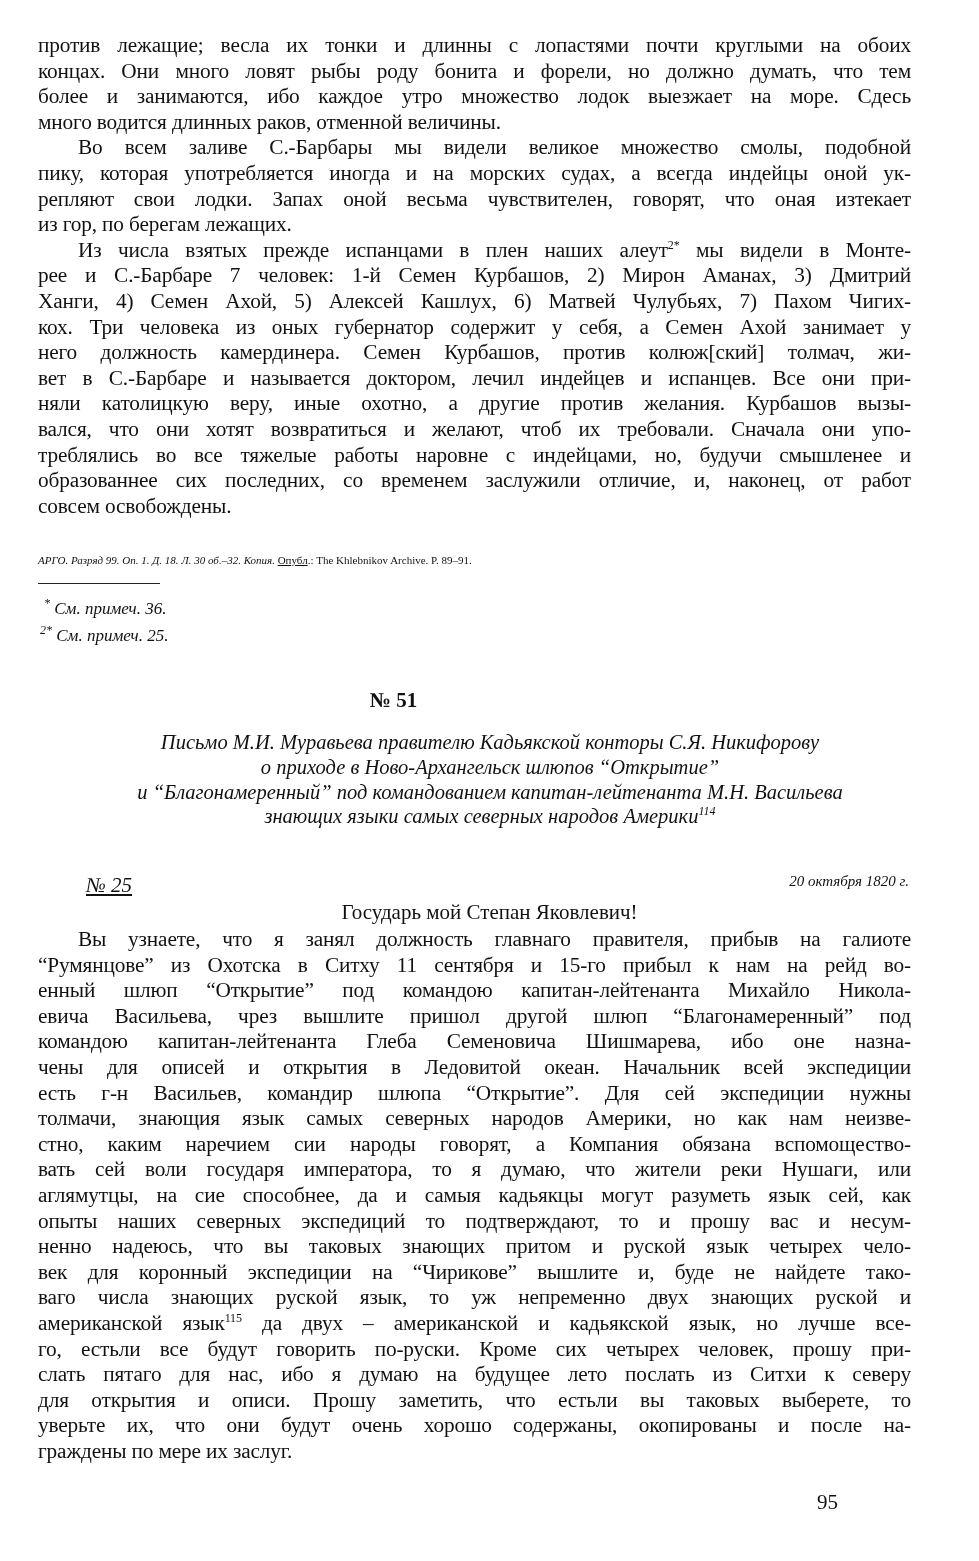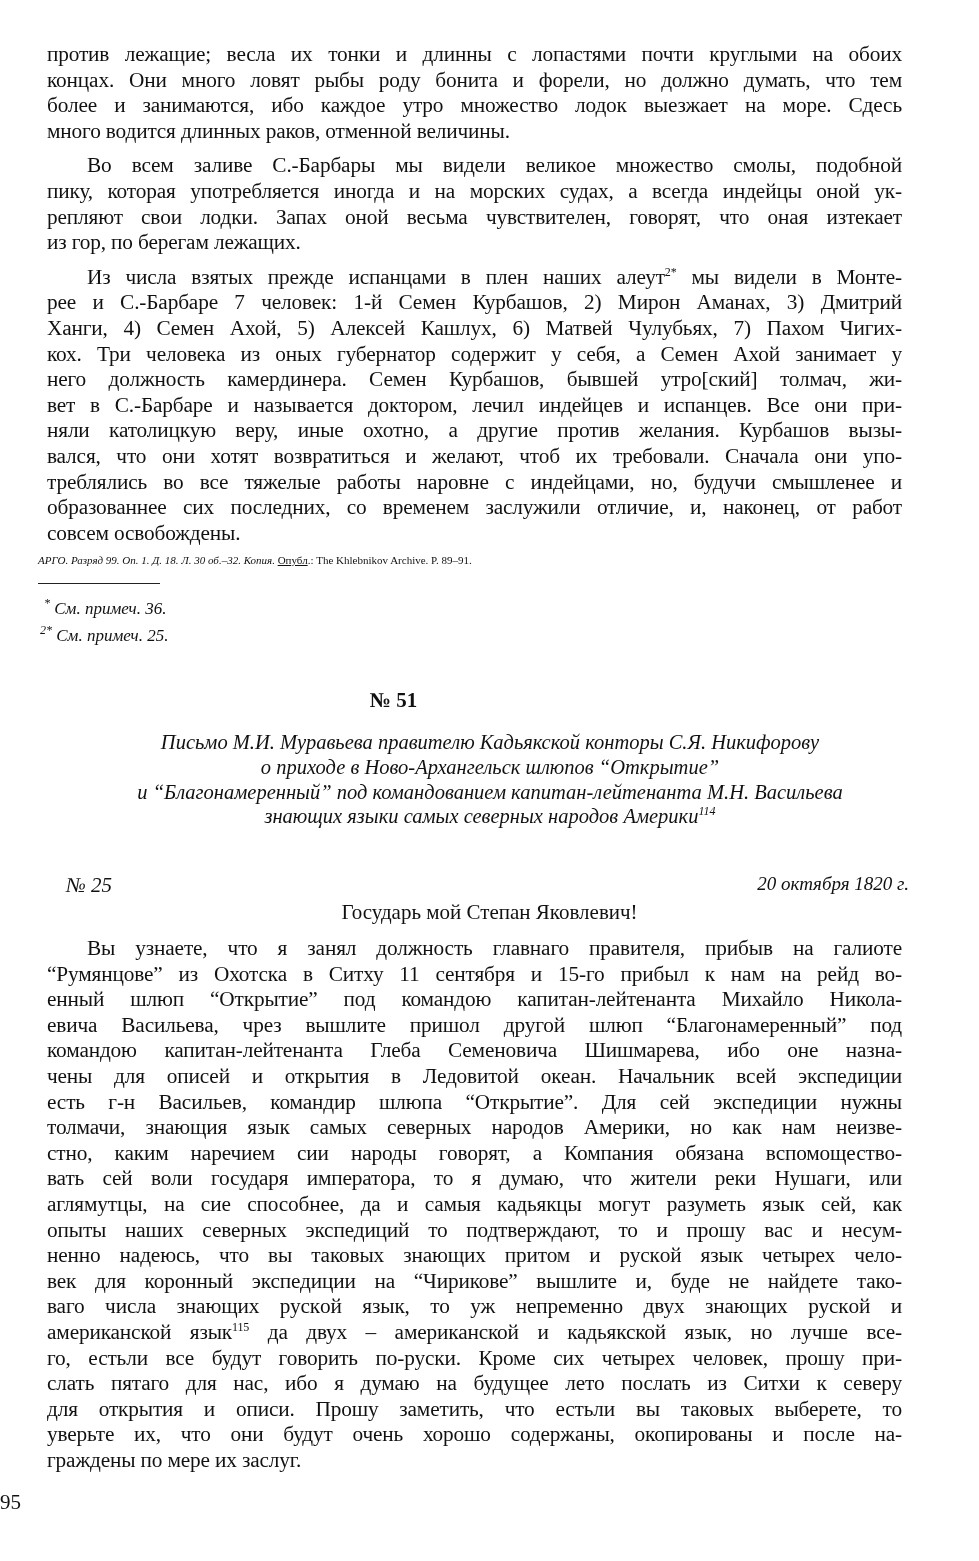--- a/index.html
+++ b/index.html
@@ -4,47 +4,47 @@
 <style>
   html, body { margin: 0; padding: 0; background: #ffffff; }
   body {
     width: 979px; height: 1561px; position: relative; overflow: hidden;
     font-family: "Liberation Serif", "DejaVu Serif", serif;
     color: #111111;
   }
   .page { position: absolute; left: 38px; top: 0; width: 873px; }
   .p {
     font-size: 21.3px; line-height: 25.6px; text-align: justify;
-    text-align-last: left; margin: 9px; letter-spacing: -0.15px;
+    text-align-last: left; margin: 0; letter-spacing: -0.15px;
   }
   .line { display: block; text-align: justify; text-align-last: justify; white-space: nowrap; }
   .line.last { text-align-last: left; }
   sup { font-size: 12px; line-height: 0; vertical-align: super; }
   .source {
     position: absolute; left: 38px; top: 550px;
     font-size: 11px; line-height: 20px; white-space: nowrap;
   }
   .source i { font-style: italic; }
   .source u { text-decoration: underline; }
   .rule { position: absolute; left: 38px; top: 583px; width: 122px; height: 0; border-top: 1.5px solid #222; }
   .fn { position: absolute; left: 40px; font-size: 17px; line-height: 22px; white-space: nowrap; font-style: italic; }
   .docnum {
     position: absolute; left: 0; width: 787px; top: 688px; text-align: center;
     font-weight: bold; font-size: 21px;
   }
   .doctitle {
     position: absolute; left: 40px; width: 900px; top: 730px; text-align: center;
     font-style: italic; font-size: 20.5px; line-height: 24.8px;
   }
-  .letter-no { position: absolute; left: 66px; top: 873px; font-style: italic; font-size: 21px; }
-  .letter-date { position: absolute; right: 70px; top: 873px; font-style: italic; font-size: 19px; }
+  .letter-no { position: absolute; left: 86px; top: 873px; font-style: italic; font-size: 21px; text-decoration: underline; }
+  .letter-date { position: absolute; right: 70px; top: 873px; font-style: italic; font-size: 15px; }
   .salutation {
     position: absolute; left: 0; width: 979px; top: 900px; text-align: center; font-size: 21px;
   }
-  .pagenum { position: absolute; left: 0; width: 838px; top: 1490px; text-align: left; font-size: 21px; }
+  .pagenum { position: absolute; left: 0; width: 838px; top: 1490px; text-align: right; font-size: 21px; }
 </style>
 </head>
 <body>
 
 <div class="page" style="top:33px;">
   <p class="p">
     <span class="line">против лежащие; весла их тонки и длинны с лопастями почти круглыми на обоих</span>
     <span class="line">концах. Они много ловят рыбы роду бонита и форели, но должно думать, что тем</span>
     <span class="line">более и занимаются, ибо каждое утро множество лодок выезжает на море. Сдесь</span>
     <span class="line last">много водится длинных раков, отменной величины.</span>
@@ -53,21 +53,21 @@
     <span class="line" style="padding-left:40px">Во всем заливе С.-Барбары мы видели великое множество смолы, подобной</span>
     <span class="line">пику, которая употребляется иногда и на морских судах, а всегда индейцы оной ук-</span>
     <span class="line">репляют свои лодки. Запах оной весьма чувствителен, говорят, что оная изтекает</span>
     <span class="line last">из гор, по берегам лежащих.</span>
   </p>
   <p class="p">
     <span class="line" style="padding-left:40px"><span>Из числа взятых прежде испанцами в плен наших алеут</span><sup>2*</sup><span> мы видели в Монте-</span></span>
     <span class="line">рее и С.-Барбаре 7 человек: 1-й Семен Курбашов, 2) Мирон Аманах, 3) Дмитрий</span>
     <span class="line">Ханги, 4) Семен Ахой, 5) Алексей Кашлух, 6) Матвей Чулубьях, 7) Пахом Чигих-</span>
     <span class="line">кох. Три человека из оных губернатор содержит у себя, а Семен Ахой занимает у</span>
-    <span class="line">него должность камердинера. Семен Курбашов, бывшей утро[ский] толмач, жи-</span>
+    <span class="line">него должность камердинера. Семен Курбашов, против колюж[ский] толмач, жи-</span>
     <span class="line">вет в С.-Барбаре и называется доктором, лечил индейцев и испанцев. Все они при-</span>
     <span class="line">няли католицкую веру, иные охотно, а другие против желания. Курбашов вызы-</span>
     <span class="line">вался, что они хотят возвратиться и желают, чтоб их требовали. Сначала они упо-</span>
     <span class="line">треблялись во все тяжелые работы наровне с индейцами, но, будучи смышленее и</span>
     <span class="line">образованнее сих последних, со временем заслужили отличие, и, наконец, от работ</span>
     <span class="line last">совсем освобождены.</span>
   </p>
 </div>
 
 <div class="source">

